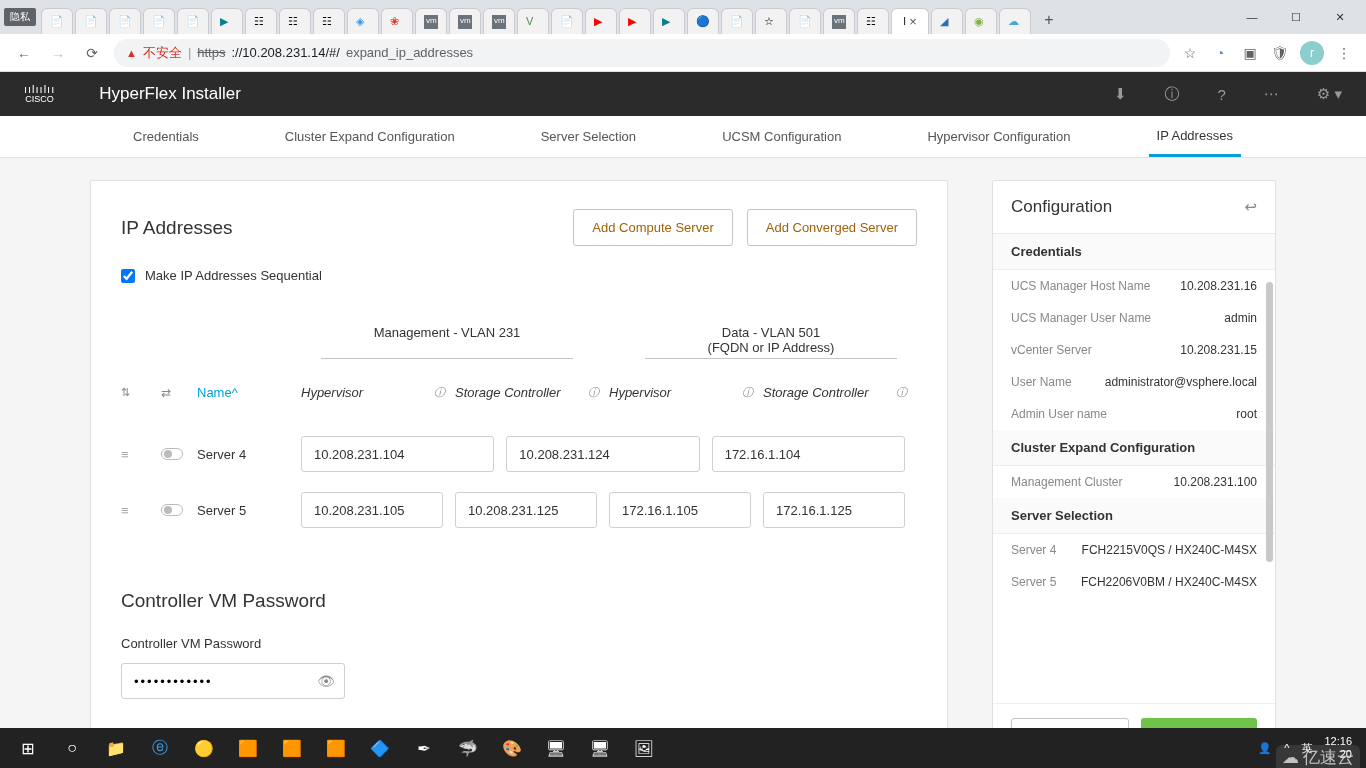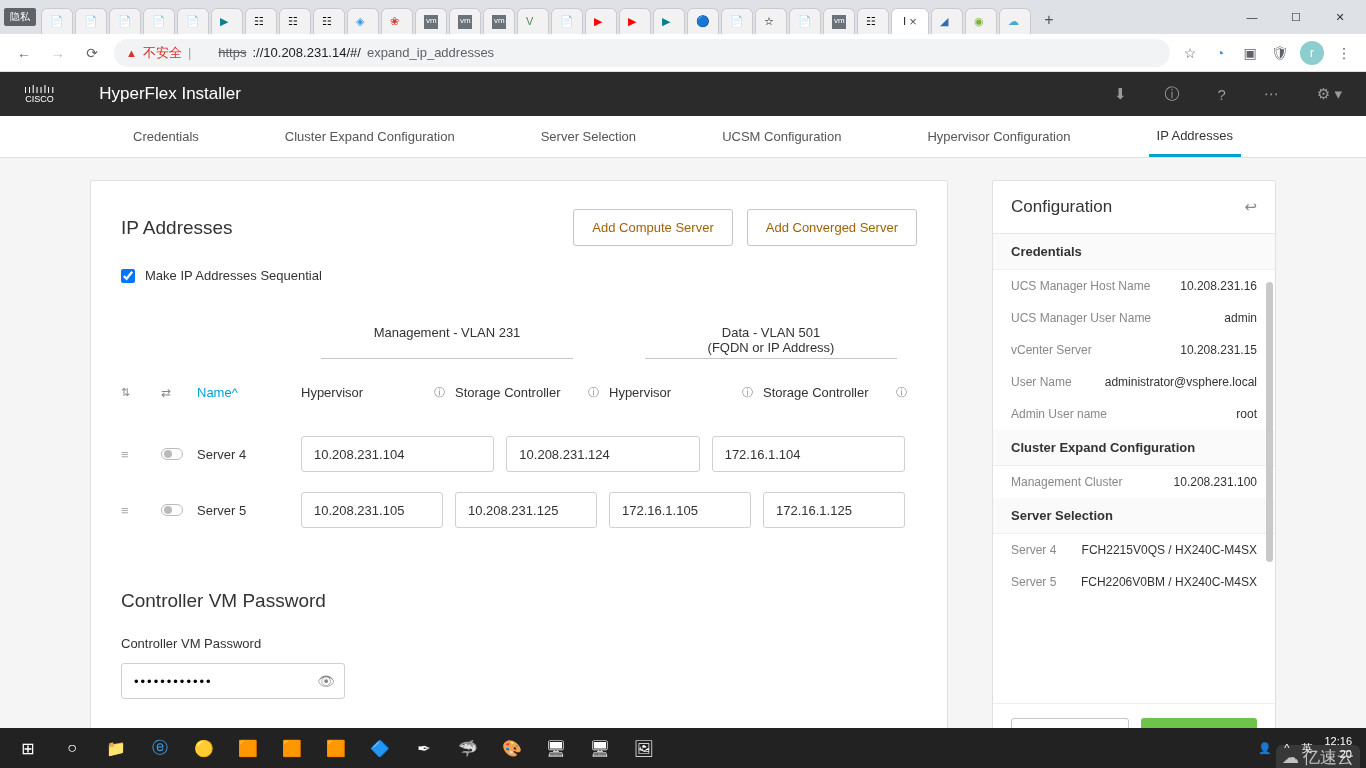--- a/index.html
+++ b/index.html
@@ -14,21 +14,21 @@
     .new-tab { width: 26px; height: 26px; display: flex; align-items: center; justify-content: center; margin: 6px 4px 0 4px; font-size: 16px; color: #555; border-radius: 50%; }
     .window-controls { margin-left: auto; display: flex; }
     .win-btn { width: 44px; height: 30px; display: flex; align-items: center; justify-content: center; font-size: 11px; color: #333; }
     
     .address-bar { height: 38px; background: #fff; display: flex; align-items: center; padding: 0 12px; gap: 10px; border-bottom: 1px solid #e0e0e0; }
     .nav-btn { width: 24px; height: 24px; display: flex; align-items: center; justify-content: center; color: #5f6368; font-size: 14px; }
     .url-box { flex: 1; height: 28px; background: #f1f3f4; border-radius: 14px; display: flex; align-items: center; padding: 0 12px; font-size: 13px; color: #202124; gap: 6px; }
     .insecure-icon { color: #d93025; font-size: 11px; }
     .insecure-text { color: #d93025; }
     .sep { color: #9aa0a6; }
-    .url-https { color: #5f6368; text-decoration: line-through; margin-left: 21px; }
+    .url-https { color: #5f6368; text-decoration: line-through; }
     .url-host { color: #202124; }
     .url-path { color: #5f6368; }
     .addr-icon { width: 20px; height: 20px; display: flex; align-items: center; justify-content: center; color: #5f6368; font-size: 14px; }
     .profile-dot { width: 24px; height: 24px; border-radius: 50%; background: #8ccece; color: #fff; display: flex; align-items: center; justify-content: center; font-size: 12px; }
     
     
     .app-header { height: 44px; background: #2b2b2b; display: flex; align-items: center; padding: 0 24px; gap: 44px; }
     .cisco-logo { color: #fff; font-size: 9px; letter-spacing: 0; line-height: 1; text-align: center; }
     .cisco-bars { letter-spacing: 1px; font-size: 11px; }
     .app-title { color: #fff; font-size: 17px; font-weight: 400; }
@@ -56,21 +56,21 @@
     .vlan-headers { display: flex; margin-bottom: 8px; }
     .vlan-spacer { width: 180px; }
     .vlan-col { flex: 1; text-align: center; font-size: 13px; color: #333; padding: 4px 0; position: relative; }
     .vlan-col::before { content:''; position: absolute; bottom: 0; left: 20px; right: 20px; height: 1px; background: #c5c5c5; }
     .vlan-gap { width: 32px; }
     
     .grid-head { display: flex; align-items: center; padding: 18px 0 26px 0; font-size: 13px; color: #333; }
     .col-handle { width: 40px; display: flex; align-items: center; justify-content: flex-start; color: #888; font-size: 11px; }
     .col-toggle { width: 36px; color: #888; font-size: 12px; }
     .col-name { width: 104px; color: #049fd9; }
-    .col-hv, .col-sc, .col-hv2, .col-sc2 { flex: 1; display: flex; align-items: flex-end; gap: 10px; }
+    .col-hv, .col-sc, .col-hv2, .col-sc2 { flex: 1; display: flex; align-items: flex-end; gap: 10px; font-style: italic; }
     .col-sc, .col-sc2 { padding-left: 0; }
     .info-icon { color: #888; font-size: 11px; margin-left: auto; margin-right: 10px; }
     
     .grid-row { display: flex; align-items: center; padding: 10px 0; }
     .row-handle { width: 40px; display: flex; align-items: center; color: #aaa; font-size: 13px; }
     .row-toggle { width: 36px; display: flex; align-items: center; }
     .toggle-sw { width: 22px; height: 12px; border: 1px solid #bbb; border-radius: 8px; position: relative; background: #fff; }
     .toggle-sw::after { content: ''; position: absolute; width: 8px; height: 8px; border-radius: 50%; background: #bbb; top: 1px; left: 2px; }
     .row-name { width: 104px; font-size: 13px; color: #333; }
     .row-input { flex: 1; padding-right: 12px; }

